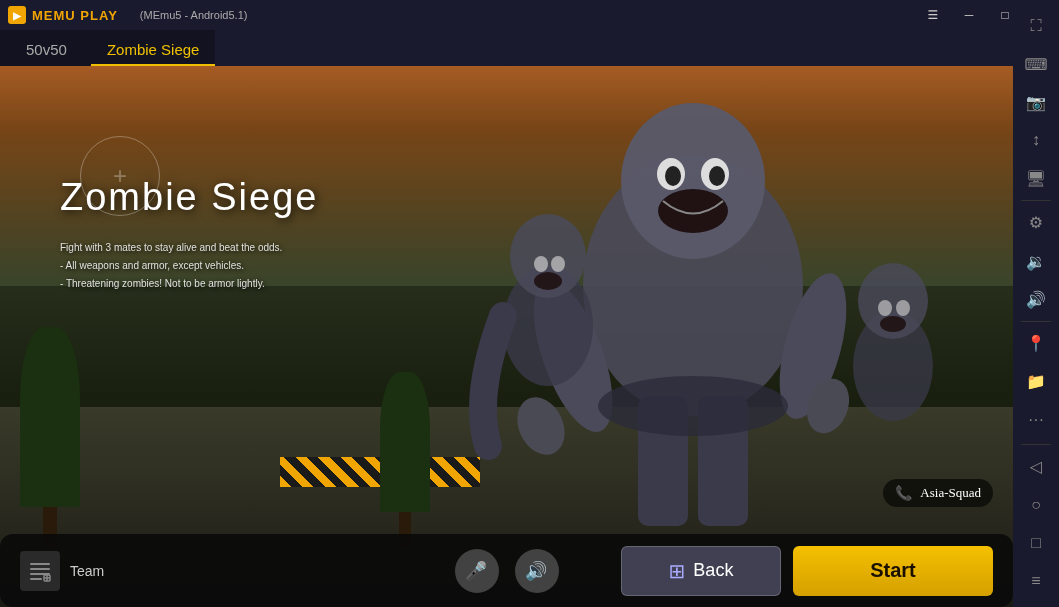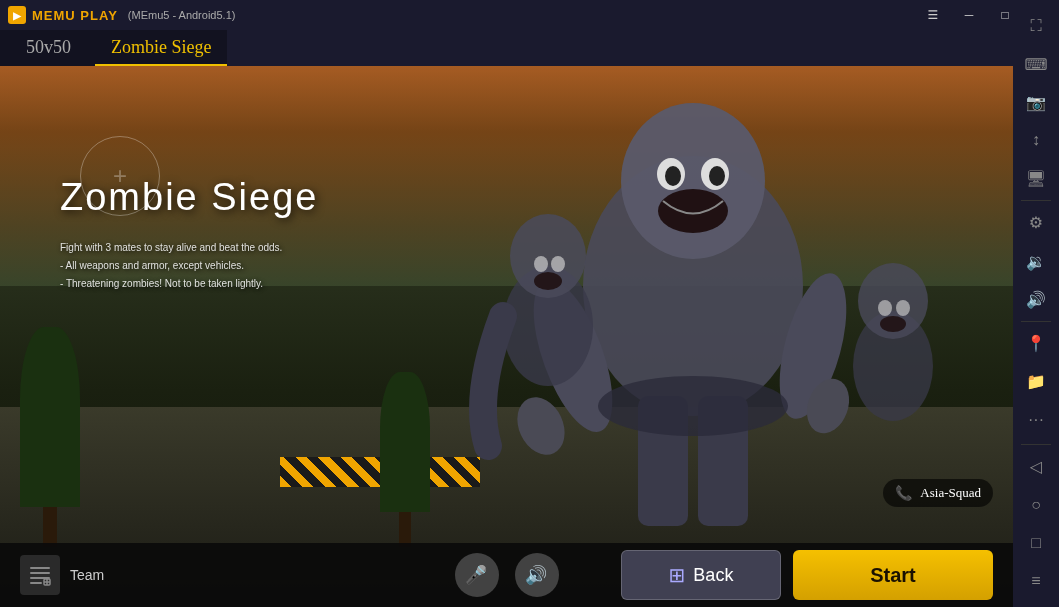--- a/index.html
+++ b/index.html
@@ -37,21 +37,21 @@
     }
     #titlebar .logo-text {
       color: #f0a500;
       font-size: 13px;
       font-weight: bold;
       letter-spacing: 1px;
     }
     #titlebar .title-info {
       color: #aaa;
       font-size: 11px;
-      margin-left: 4px;
+      margin-left: 16px;
     }
     #titlebar .window-controls {
       margin-left: auto;
       display: flex;
     }
     #titlebar .win-btn {
       width: 36px; height: 30px;
       display: flex; align-items: center; justify-content: center;
       color: #ccc;
       font-size: 12px;
@@ -65,25 +65,24 @@
       height: 36px;
       display: flex;
       align-items: flex-end;
       padding-left: 10px;
       background: rgba(0,0,0,0.3);
       z-index: 99;
       gap: 8px;
     }
     .tab {
       padding: 6px 16px;
-      font-size: 18px;
+      font-size: 15px;
       color: #aaa;
       cursor: pointer;
       border-bottom: 2px solid transparent;
-      font-family: Liberation Serif, serif;
     }
     .tab.active {
       color: #f0c000;
       border-bottom: 2px solid #f0c000;
     }
 
     
     #game-area {
       position: absolute;
       top: 66px; left: 0;
@@ -179,26 +178,27 @@
       color: #fff;
       font-size: 13px;
       font-family: Liberation Serif, serif;
     }
 
     
     #bottombar {
       position: absolute;
       bottom: 0; left: 0;
       width: 1013px;
-      height: 64px;
+      height: 73px;
       background: rgba(10,10,10,0.9);
       display: flex;
       align-items: center;
       justify-content: space-between;
       padding: 0 20px;
+      border-radius: 13px;
     }
     #bottombar .left-section {
       display: flex;
       align-items: center;
       gap: 10px;
     }
     #bottombar .team-icon {
       width: 40px; height: 40px;
       background: #2a2a2a;
       border-radius: 4px;
@@ -409,21 +409,21 @@
       <ellipse cx="460" cy="238" rx="13" ry="8" fill="#1a0a0a" opacity="0.8"></ellipse>
     </svg>
   </div>
 
   <div id="game-info">
     <div id="crosshair"></div>
     <h1 class="game-mode-title">Zombie Siege</h1>
     <div class="game-desc">
       <div>Fight with 3 mates to stay alive and beat the odds.</div>
       <div>- All weapons and armor, except vehicles.</div>
-      <div>- Threatening zombies! Not to be taken lightly.</div>
+      <div>- Threatening zombies! Not to be armor lightly.</div>
     </div>
   </div>
 
   <div id="squad-badge">
     <span class="phone-icon">📞</span>
     <span class="squad-name">Asia-Squad</span>
   </div>
 
   <div id="bottombar">
     <div class="left-section">

